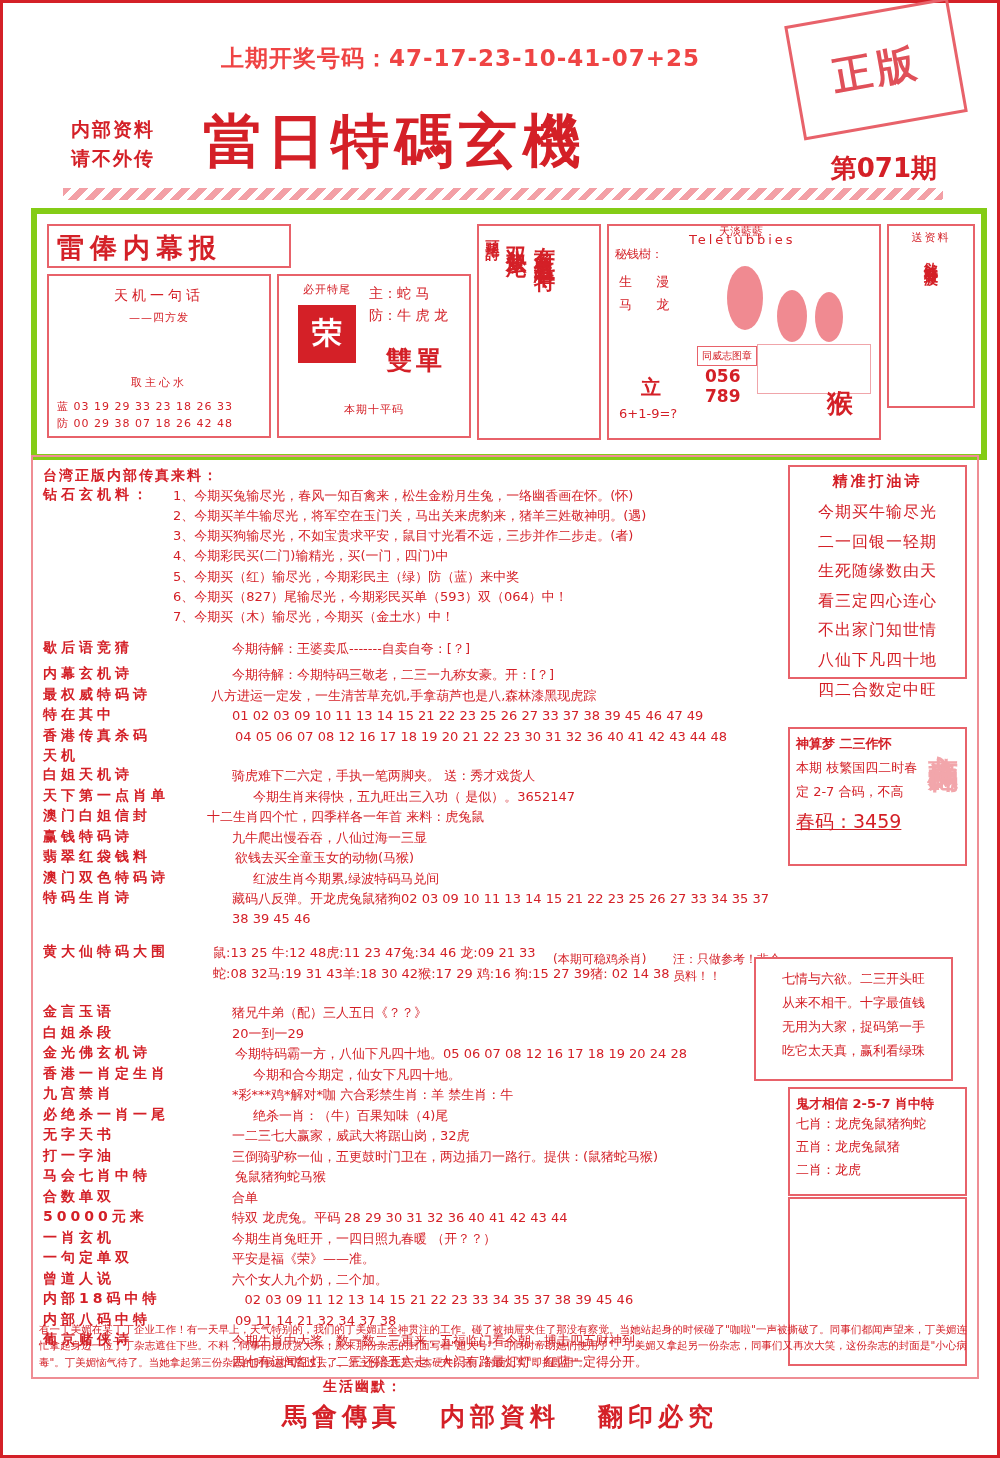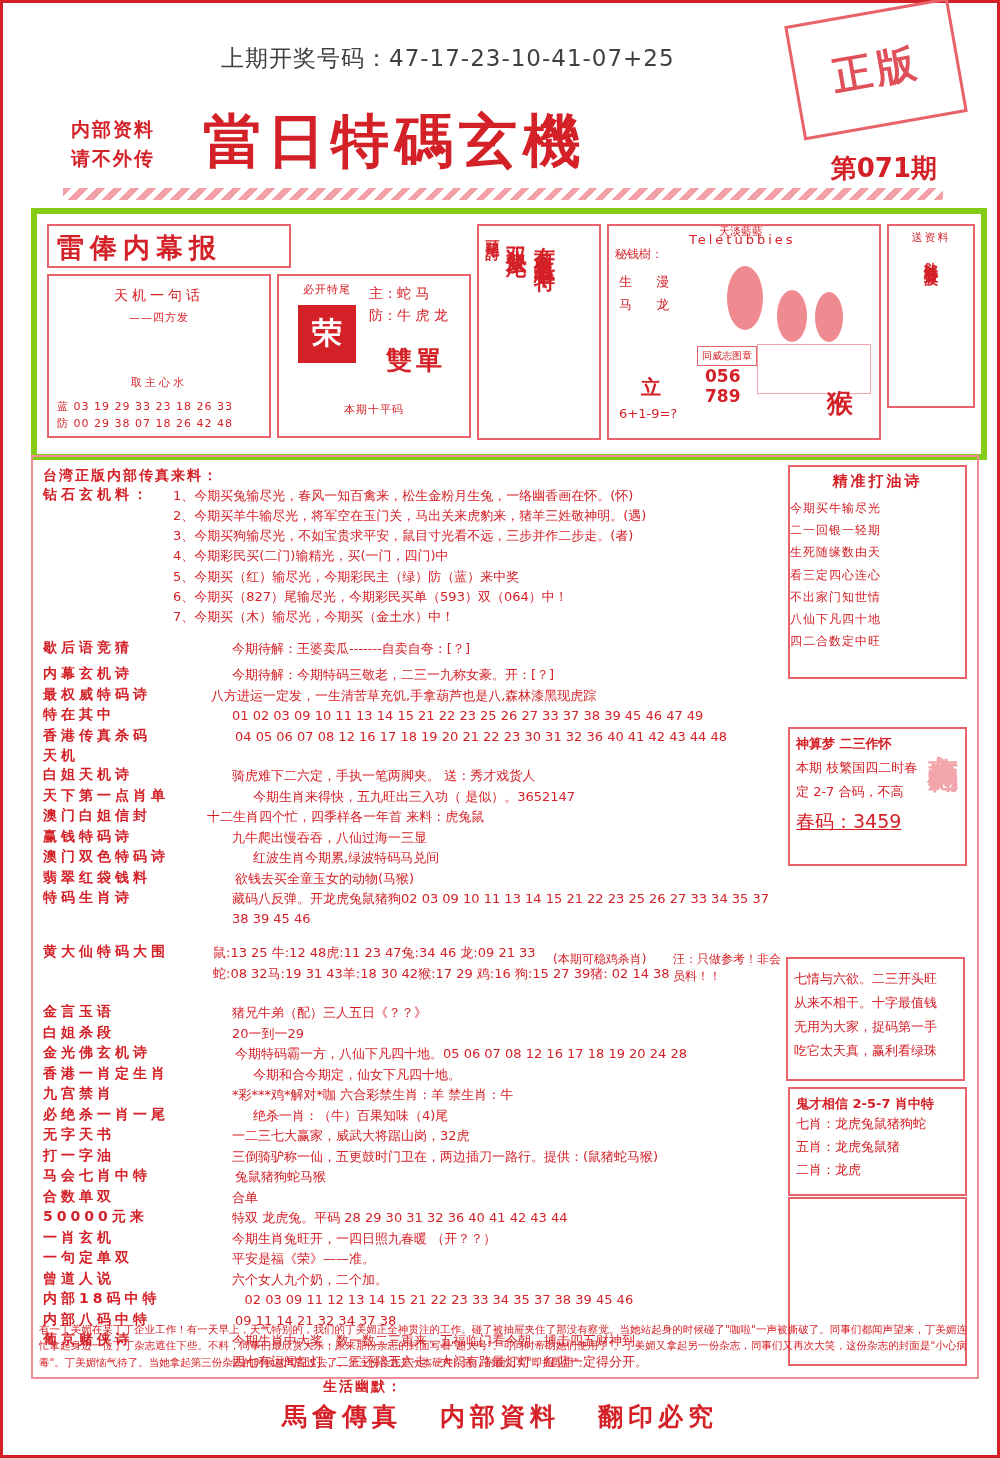--- a/index.html
+++ b/index.html
@@ -14,22 +14,22 @@
   .page{
     position:absolute;inset:0;
     border:3px solid #d42027;
     box-sizing:border-box;
   }
   .hdr-line{
     position:absolute;left:0;top:0;width:100%;height:190px;
   }
   .prev-draw{
     position:absolute;left:218px;top:40px;
-    font-size:23px;font-weight:normal;letter-spacing:1px;
-    color:#404040;white-space:nowrap;text-align:center;
+    font-size:23px;font-weight:bold;letter-spacing:1px;
+    color:#ef4444;white-space:nowrap;text-align:center;
   }
   .side-note{
     position:absolute;left:68px;top:112px;
     font-size:19px;font-weight:bold;line-height:1.5;
     letter-spacing:2px;
   }
   .main-title{
     position:absolute;left:200px;top:100px;
     font-size:58px;font-weight:bold;letter-spacing:6px;
     font-family:"DejaVu Serif","Liberation Serif",serif;
@@ -95,24 +95,24 @@
     letter-spacing:4px;white-space:nowrap;flex:0 0 auto;
   }
   .val{font-size:13px;line-height:1.5;letter-spacing:0px;}
   .sec-title{font-size:14px;font-weight:bold;letter-spacing:2px;margin:2px 0 1px;}
   .poem-list{margin:0 0 4px 22px;padding:0;list-style:none;}
   .poem-list li{font-size:13px;line-height:1.55;}
   .boxed{
     position:absolute;border:2px solid #e8626a;background:#fff;
   }
   .bx-title{font-size:15px;font-weight:bold;letter-spacing:3px;text-align:center;margin:5px 16px 6px;}
-  .bx-line{font-size:12px;line-height:1.85;letter-spacing:1px;}
+  .bx-line{font-size:16px;line-height:1.85;text-align:center;letter-spacing:1px;}
   .r1{right:10px;top:8px;width:175px;height:210px;}
   .r2{right:10px;top:270px;width:175px;height:135px;}
-  .r3{right:12px;top:500px;width:175px;height:120px;}
+  .r3{right:24px;top:500px;width:175px;height:120px;padding-left:20px;}
   .r4{right:10px;top:630px;width:175px;height:105px;}
   .r5{right:10px;top:740px;width:175px;height:165px;}
   .big-kanji{
     position:absolute;right:14px;top:272px;
     writing-mode:vertical-rl;text-orientation:upright;
     font-size:30px;font-weight:bold;letter-spacing:2px;
     color:#f2a6ab;
   }
   .foot-note{
     position:absolute;left:36px;top:1318px;width:928px;
@@ -269,26 +269,26 @@
       </div>
       <div class="ln">
         <div class="lbl">澳门白姐信封</div>
         <div class="val" style="margin-left:32px;">十二生肖四个忙，四季样各一年首    来料：虎兔鼠</div>
       </div>
       <div class="ln">
         <div class="lbl">赢钱特码诗</div>
         <div class="val" style="margin-left:60px;">九牛爬出慢吞吞，八仙过海一三显</div>
       </div>
       <div class="ln">
+        <div class="lbl">翡翠红袋钱料</div>
+        <div class="val" style="margin-left:60px;">欲钱去买全童玉女的动物(马猴)</div>
+      </div>
+      <div class="ln">
         <div class="lbl">澳门双色特码诗</div>
         <div class="val" style="margin-left:60px;">红波生肖今期累,绿波特码马兑间</div>
-      </div>
-      <div class="ln">
-        <div class="lbl">翡翠红袋钱料</div>
-        <div class="val" style="margin-left:60px;">欲钱去买全童玉女的动物(马猴)</div>
       </div>
       <div class="ln">
         <div class="lbl">特码生肖诗</div>
         <div class="val" style="margin-left:60px;">藏码八反弹。开龙虎兔鼠猪狗02 03 09 10 11 13 14 15 21 22 23 25 26 27 33 34 35 37 38 39 45 46</div>
       </div>
 
       <div style="height:14px;"></div>
 
       <div style="display:flex;">
         <div class="lbl" style="min-width:120px;">黄大仙特码大围</div>

